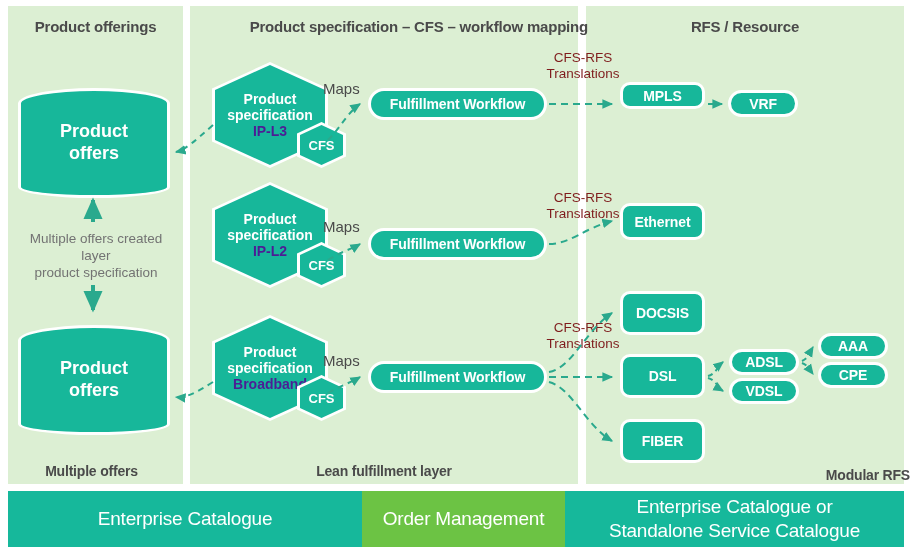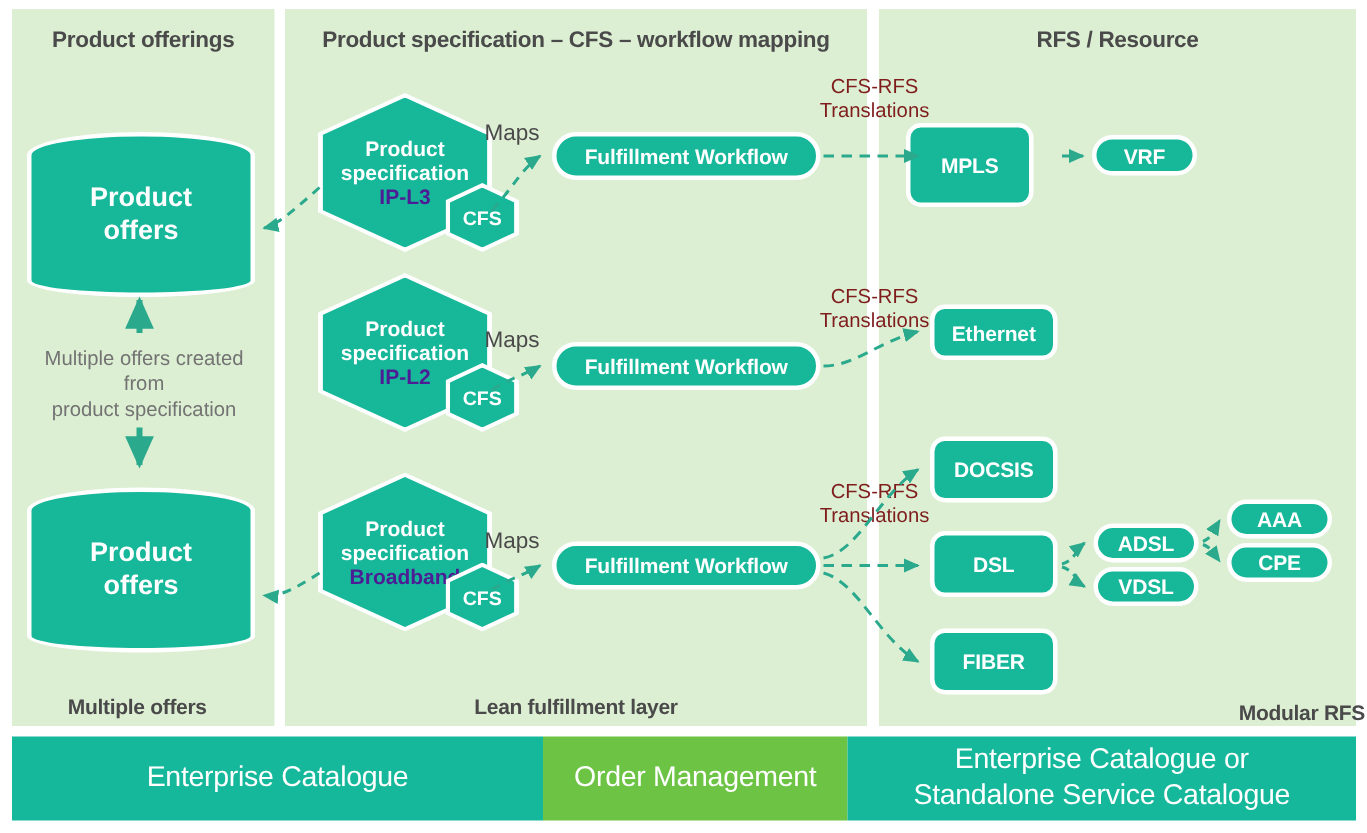--- a/index.html
+++ b/index.html
@@ -45,37 +45,37 @@
 </head>
 <body>
 
 <div id="stage">
 
   <div class="col-bg" style="left:8px;top:6px;width:175px;height:478px;"></div>
   <div class="col-bg" style="left:190px;top:6px;width:388px;height:478px;"></div>
   <div class="col-bg" style="left:586px;top:6px;width:318px;height:478px;"></div>
 
   <div class="col-title" style="left:8px;top:18px;width:175px;">Product offerings</div>
-  <div class="col-title" style="left:190px;top:18px;width:388px;">Product specification – CFS – workflow mapping</div>
+  <div class="col-title" style="left:200px;top:18px;width:388px;text-align:right;">Product specification – CFS – workflow mapping</div>
   <div class="col-title" style="left:586px;top:18px;width:318px;">RFS / Resource</div>
 
   <div class="col-foot" style="left:8px;top:463px;width:167px;">Multiple offers</div>
   <div class="col-foot" style="left:190px;top:463px;width:388px;">Lean fulfillment layer</div>
   <div class="col-foot" style="left:586px;top:467px;width:318px;text-align:right;padding-right:10px;box-sizing:border-box;margin-left:16px;">Modular RFS</div>
 
   <div class="arc" style="left:18px;top:88px;width:152px;height:110px;">
     <div style="display:flex;flex-direction:column;">
       <span>Product</span>
       <span>offers</span>
     </div>
   </div>
 
   <div class="note" style="left:8px;top:231px;width:176px;">
     <div>Multiple offers created</div>
-    <div>from</div>
+    <div>layer</div>
     <div>product specification</div>
   </div>
 
   <div class="arc" style="left:18px;top:325px;width:152px;height:110px;">
     <div style="display:flex;flex-direction:column;">
       <span>Product</span>
       <span>offers</span>
     </div>
   </div>
 
@@ -90,21 +90,21 @@
     <span>CFS</span>
   </div>
   <div class="maps" style="left:323px;top:80px;">Maps</div>
   <div class="pill" style="left:368px;top:88px;width:179px;height:32px;border-radius:16px;">
     <span>Fulfillment Workflow</span>
   </div>
   <div class="xlate" style="left:528px;top:50px;width:110px;">
     <div>CFS-RFS</div>
     <div>Translations</div>
   </div>
-  <div class="pill" style="left:604px;top:82px;width:85px;height:56px;border-radius:10px;">
+  <div class="pill" style="left:620px;top:82px;width:85px;height:27px;border-radius:10px;">
     <span>MPLS</span>
   </div>
   <div class="pill" style="left:728px;top:90px;width:70px;height:27px;border-radius:14px;">
     <span>VRF</span>
   </div>
 
   <div class="hex-outline" style="left:212px;top:182px;width:116px;height:106px;"></div>
   <div class="hex" style="left:215px;top:185px;width:110px;height:100px;">
     <span>Product</span>
     <span>specification</span>

